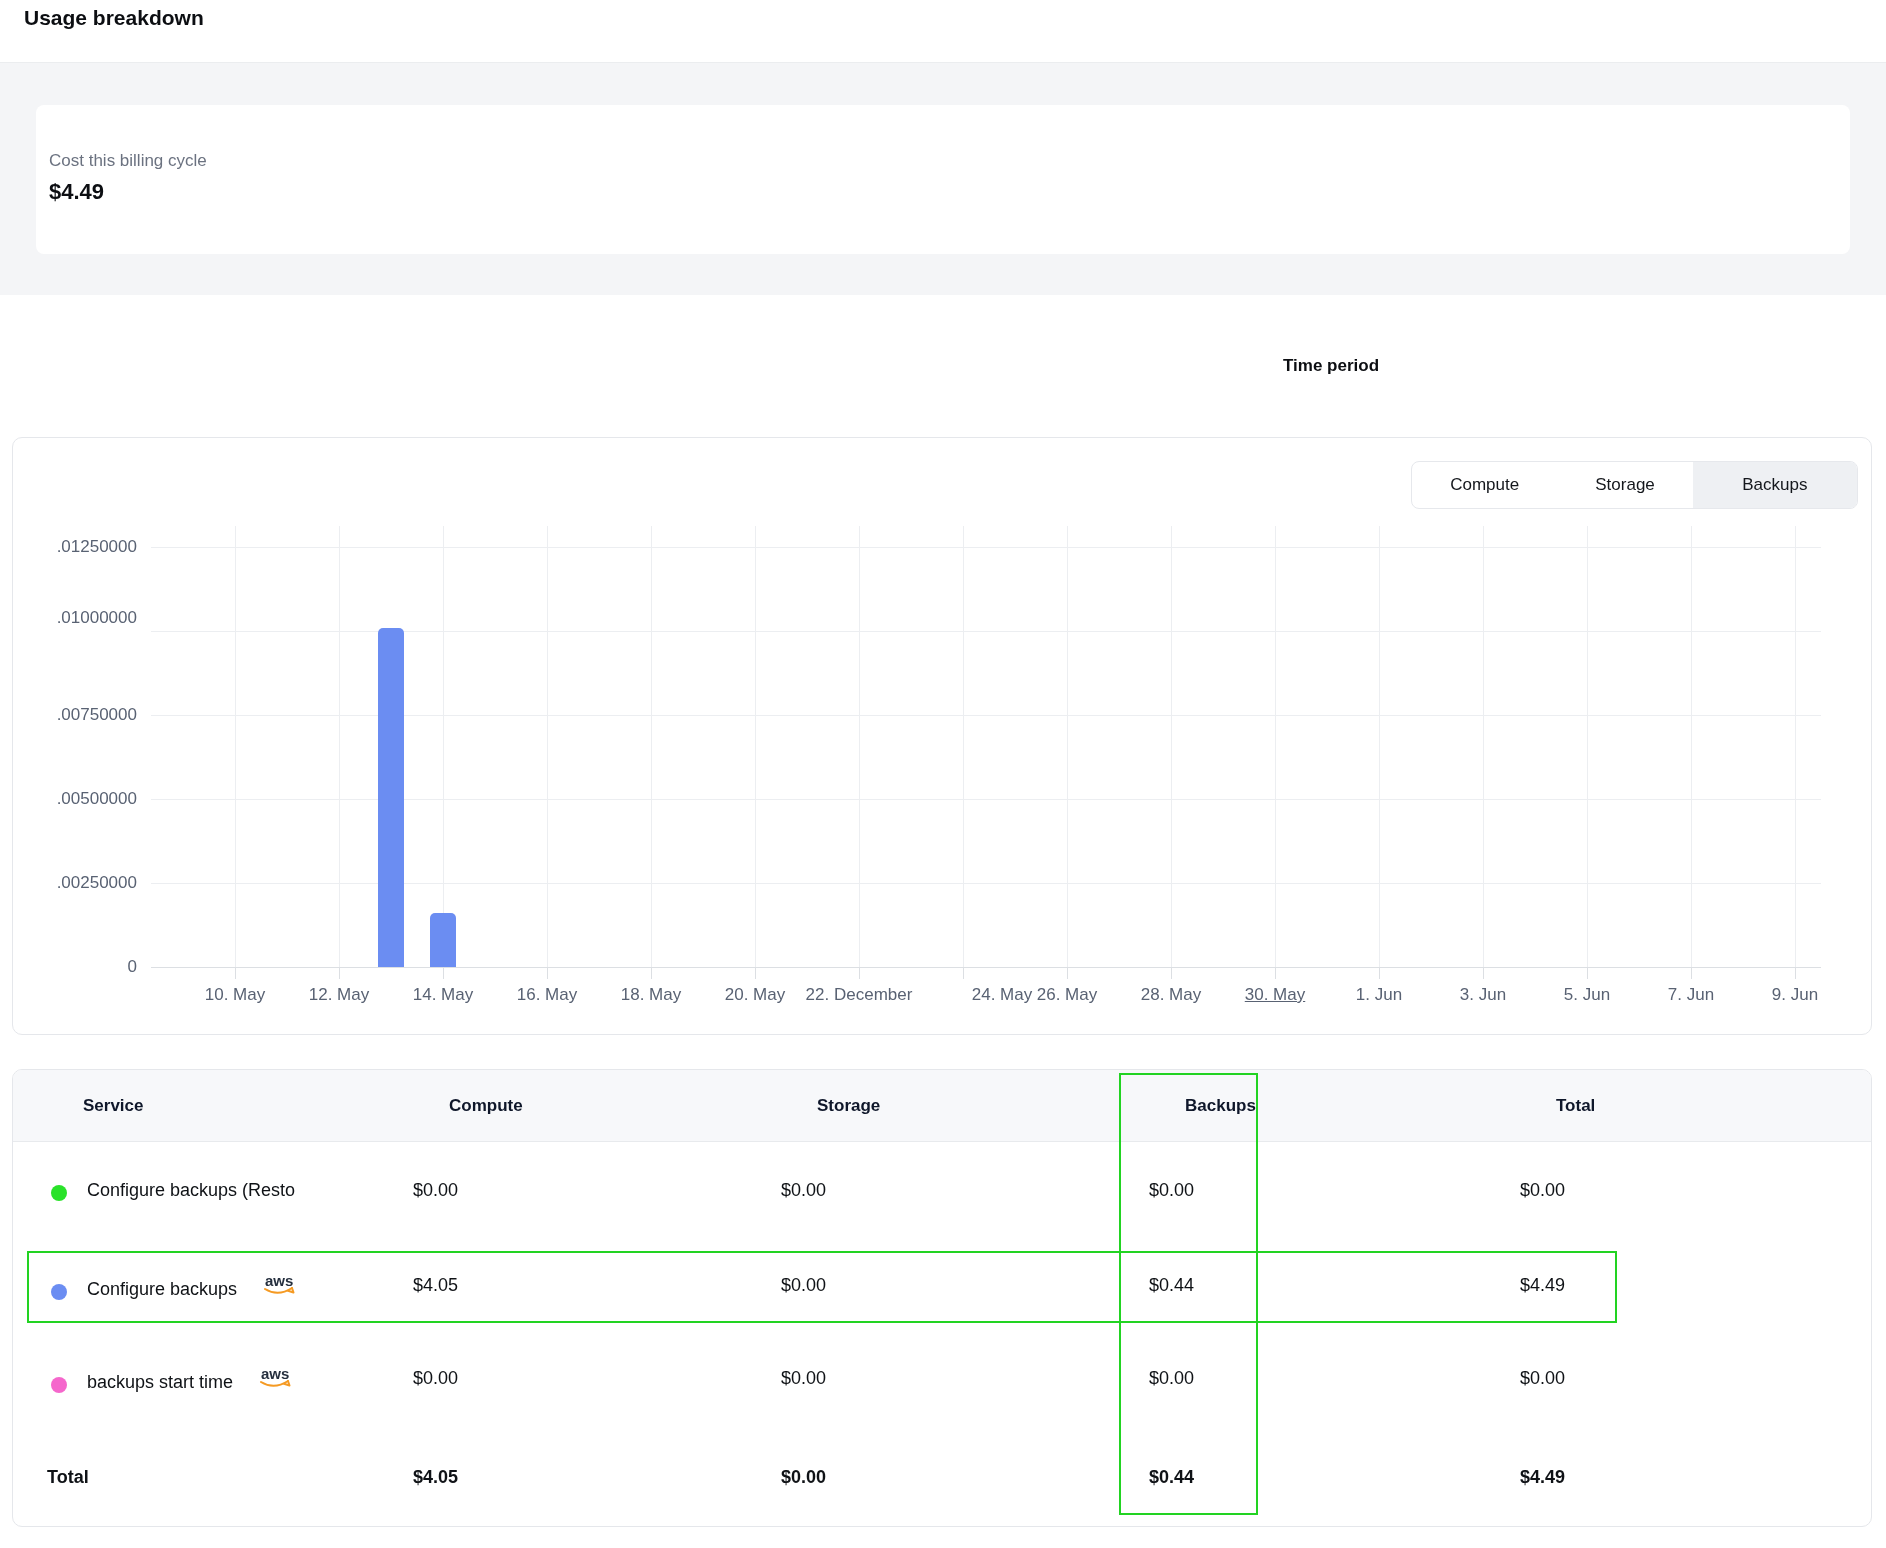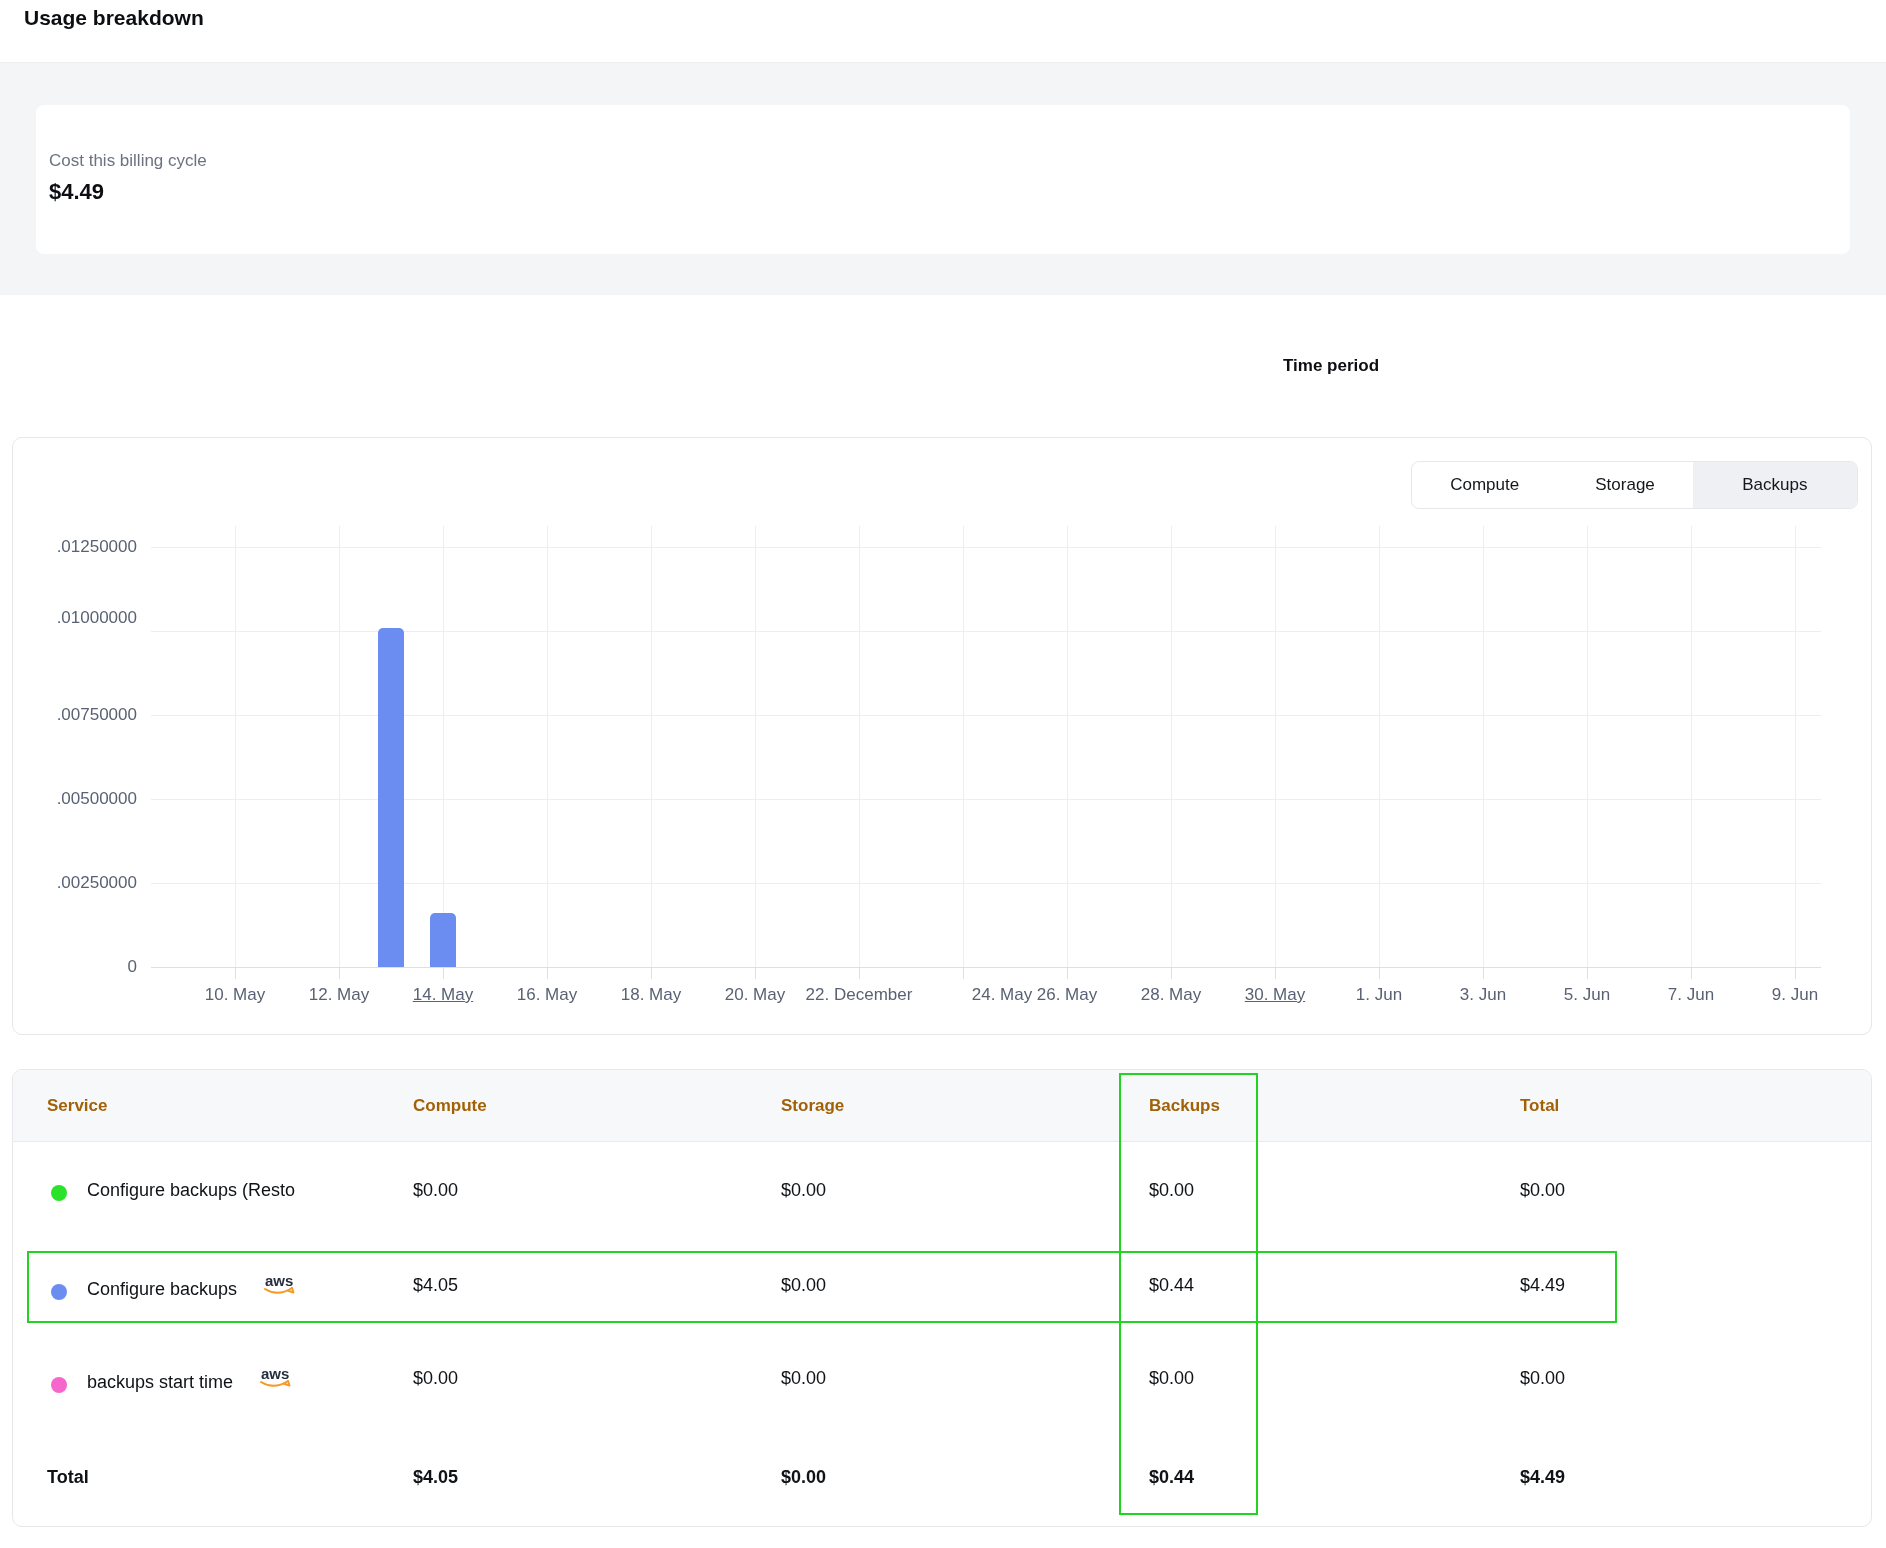--- a/index.html
+++ b/index.html
@@ -39,21 +39,21 @@
   .tick { position:absolute; top:441px; width:1px; height:12px; background:#dcdfe3; }
   .ylab { position:absolute; left:-120px; width:106px; text-align:right; font-size:17px; color:#596273; }
   .xlab { position:absolute; top:459px; width:110px; text-align:center; font-size:17px; color:#596273; }
   .bar { position:absolute; width:26px; border-radius:5px 5px 0 0; }
 
   
   .table-card { position:absolute; left:12px; top:1069px; width:1860px; height:458px; background:#fff;
     border:1px solid #e5e7eb; border-radius:10px; overflow:hidden; }
   .tgrid { display:grid; grid-template-columns:366px 368px 368px 371px auto; padding-left:34px; align-items:center; }
   .thead { height:72px; background:#f7f8fa; border-bottom:1px solid #e8eaed; }
-  .thead .hcell { font-size:17px; font-weight:600; color:#a16207; }
+  .thead .hcell { font-size:17px; font-weight:600; color:#0f172a;margin-left:36px; }
   .trow .cell { font-size:18px; color:#0f1216; display:flex; align-items:flex-end; }
   .trow-0 { height:97px; } .trow-1 { height:92px; } .trow-2 { height:95px; } .trow-total { height:102px; }
   .trow-total .cell { font-weight:700; }
   .dot { width:16px; height:16px; border-radius:50%; margin:0 20px 0 4px; flex:none; }
   .svc-label { max-width:222px; overflow:hidden; white-space:nowrap; }
   .aws { margin-left:24px; flex:none; position:relative; top:2px; }
 
   
   .anno { position:absolute; border:2px solid #22d322; pointer-events:none; }
   .anno-col { left:1119px; top:1073px; width:139px; height:442px; }
@@ -83,21 +83,21 @@
     </div>
     <div class="plot">
         <div class="vline" style="left: 84px;"></div>
         <div class="tick" style="left: 84px;"></div>
         <div class="xlab" style="left: 29px;">10. May</div>
         <div class="vline" style="left: 188px;"></div>
         <div class="tick" style="left: 188px;"></div>
         <div class="xlab" style="left: 133px;">12. May</div>
         <div class="vline" style="left: 292px;"></div>
         <div class="tick" style="left: 292px;"></div>
-        <div class="xlab" style="left: 237px; text-decoration: underline;">14. May</div>
+        <div class="xlab" style="left: 237px;">14. May</div>
         <div class="vline" style="left: 396px;"></div>
         <div class="tick" style="left: 396px;"></div>
         <div class="xlab" style="left: 341px;">16. May</div>
         <div class="vline" style="left: 500px;"></div>
         <div class="tick" style="left: 500px;"></div>
         <div class="xlab" style="left: 445px;">18. May</div>
         <div class="vline" style="left: 604px;"></div>
         <div class="tick" style="left: 604px;"></div>
         <div class="xlab" style="left: 549px;">20. May</div>
         <div class="vline" style="left: 708px;"></div>

